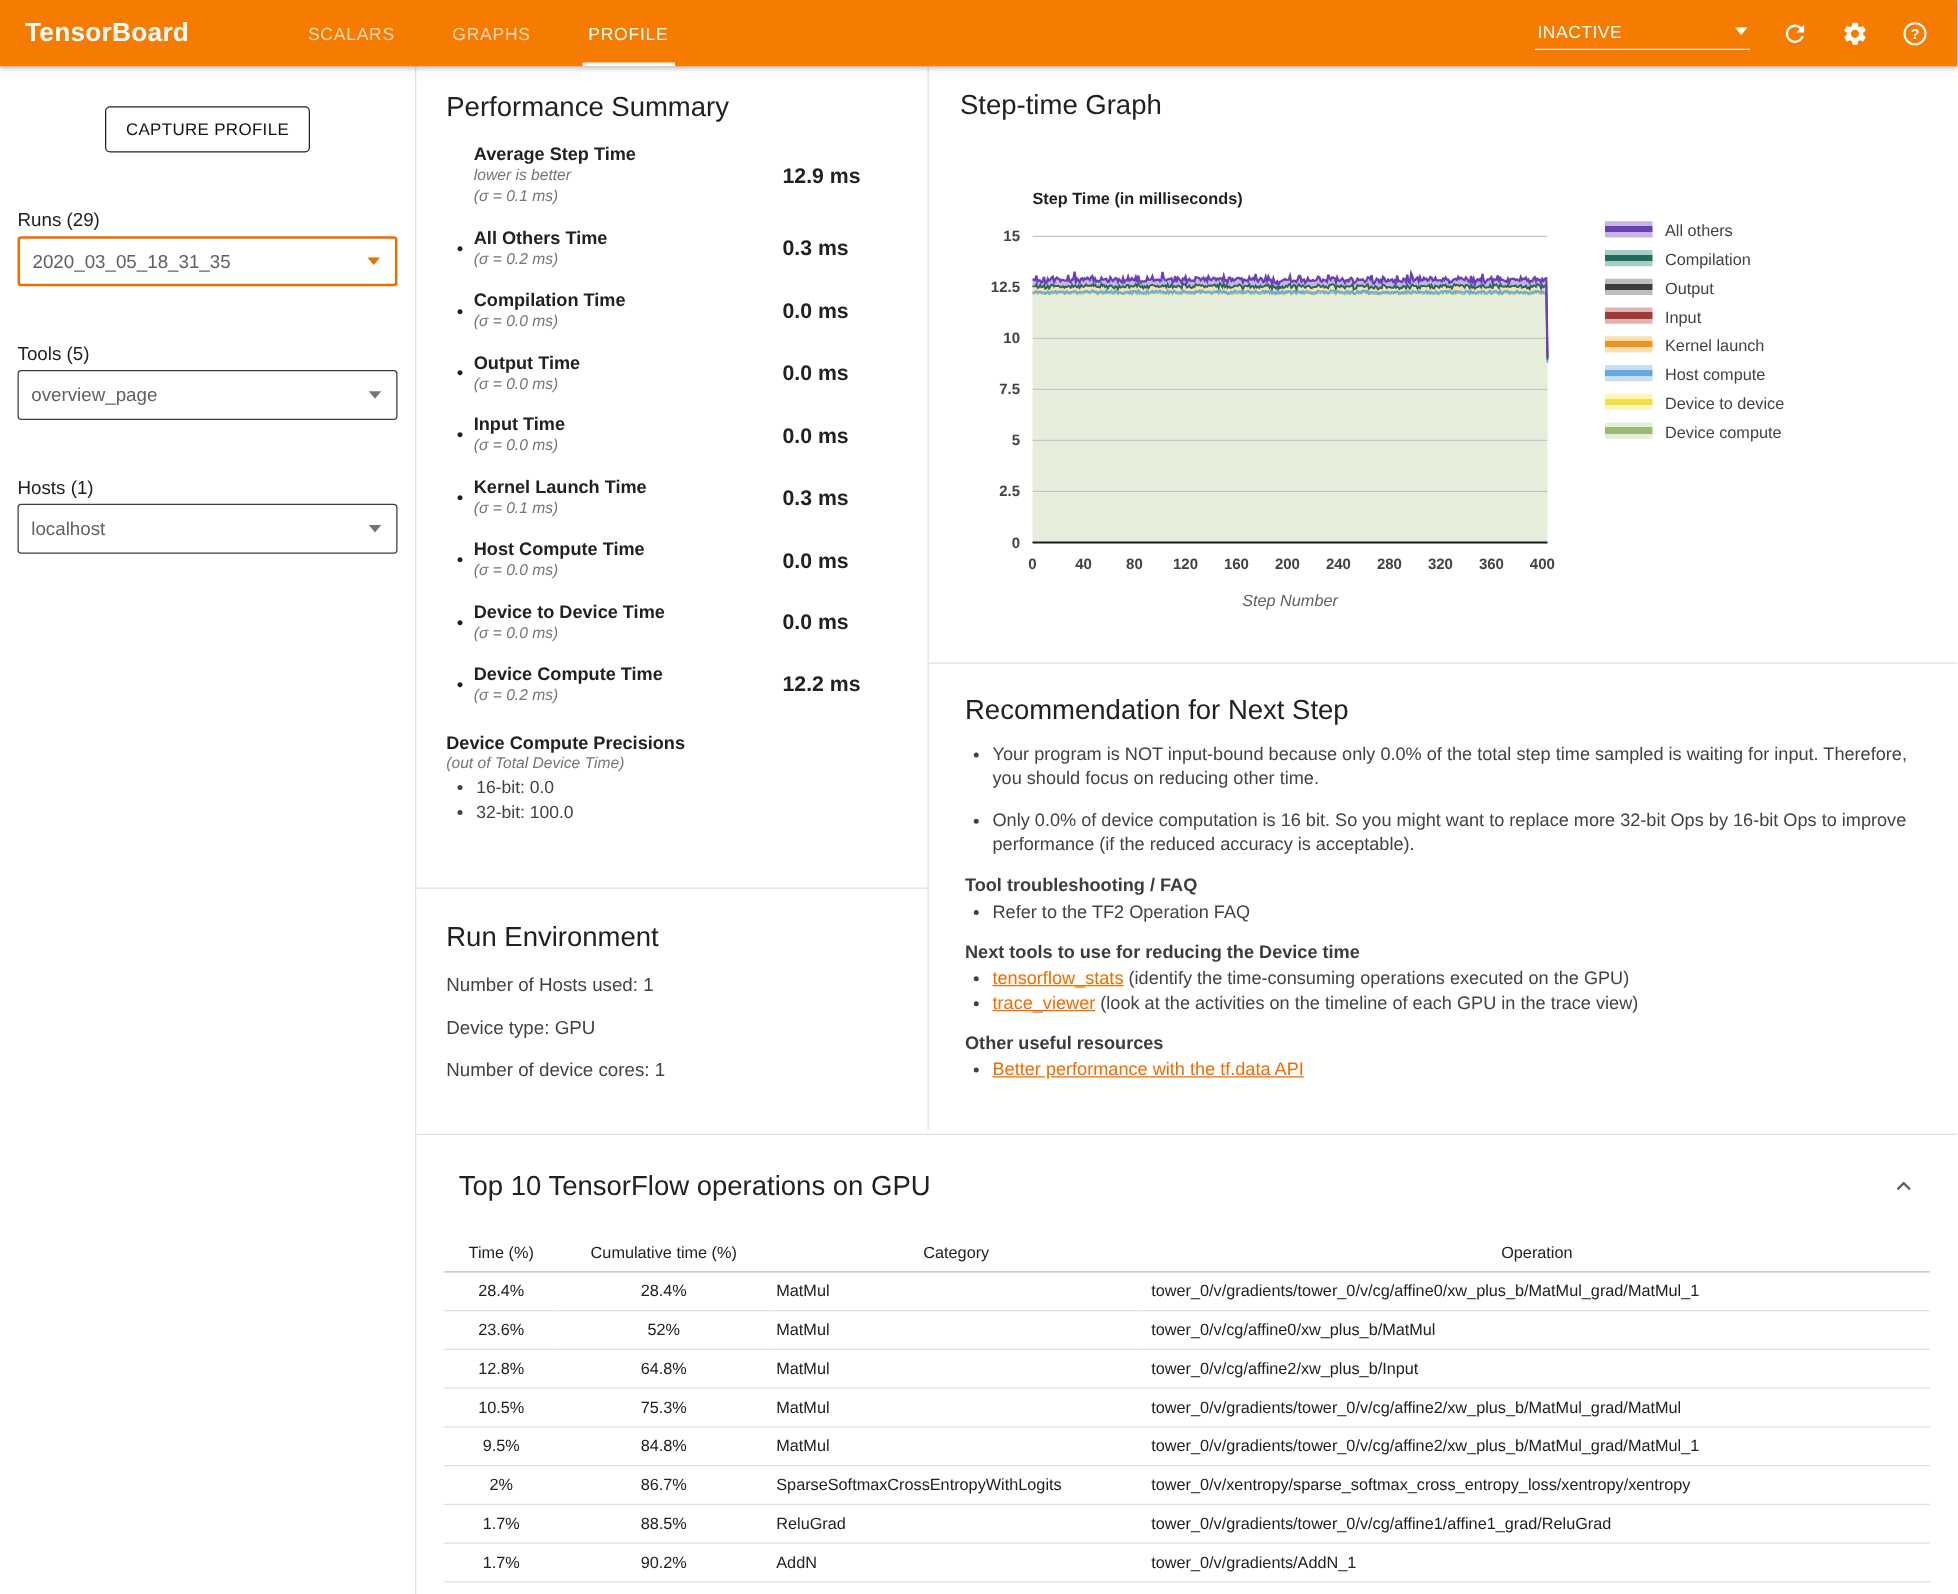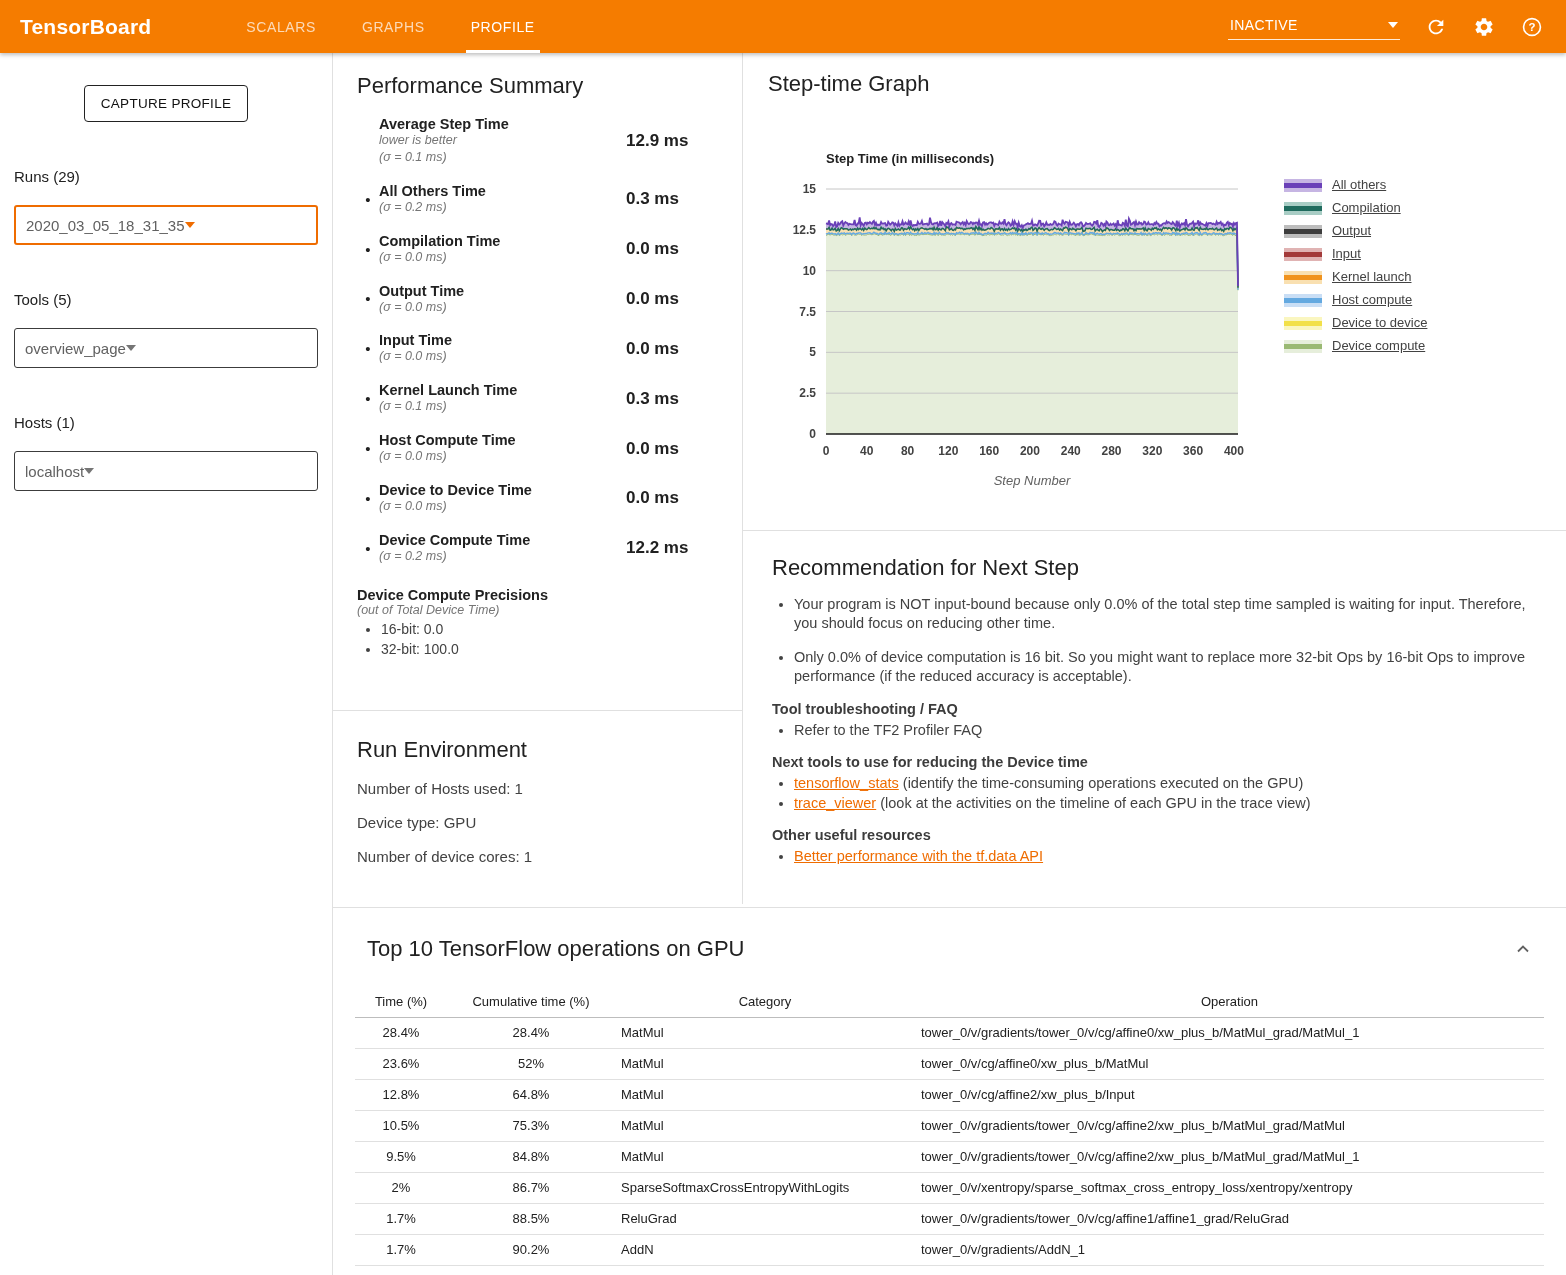--- a/index.html
+++ b/index.html
@@ -34,22 +34,22 @@
   .card-graph { height:478px; border-bottom:1px solid #e0e0e0; padding:18px 0 0 25px; }
   .card-reco { min-height:370px; padding:24px 28px 24px 29px; }
   .card-table { border-top:1px solid #e0e0e0; margin-top:3px; padding:18px 22px 10px 22px; }
 
   
   .capture-btn { display:block; margin:14px auto 12px auto; width:164px; height:37px; background:#fff;
                  border:1px solid #222; border-radius:4px; font-size:13.5px; letter-spacing:.3px; color:#111;
                  font-family:inherit; cursor:pointer; }
   .side-group { margin:0 14px; }
   .side-label { font-size:15px; color:#212121; margin-top:46px; }
-  .select-box { margin-top:20px; height:40px; border:1px solid #3c3c3c; border-radius:3px; display:flex;
-                align-items:center; justify-content:flex-start; padding:0 12px 0 10px; cursor:pointer; background:#fff; }
+  .select-box { margin-top:4px; height:40px; border:1px solid #3c3c3c; border-radius:3px; display:flex;
+                align-items:center; justify-content:space-between; padding:0 12px 0 10px; cursor:pointer; background:#fff; }
   .select-box .val { font-size:15px; color:#616161; }
   .select-box.hl { border:2px solid #ef6c00; }
   .caret-g { width:0; height:0; border-left:5px solid transparent; border-right:5px solid transparent; border-top:6px solid #757575; }
   .select-box.hl .caret-g { border-top-color:#ef6c00; }
 
   
   .sec-title { font-size:22px; color:#212121; font-weight:400; }
   .metric-row { display:flex; align-items:center; margin-top:17px; }
   .metric-bullet { width:22px; text-align:center; font-size:15px; color:#212121; flex-shrink:0; }
   .metric-row.no-bullet .metric-bullet { visibility:hidden; }
@@ -62,21 +62,21 @@
   .prec-list { margin:2px 0 0 24px; }
   .prec-list li { font-size:14px; color:#424242; line-height:20px; }
 
   
   .runenv-line { font-size:15px; color:#424242; margin-top:17px; }
   .card-runenv .sec-title { margin-bottom:3px; }
 
   
   .chart-row { display:flex; margin-top:50px; }
   .legend { margin-left:16px; margin-top:30px; }
-  .legend-item { display:flex; align-items:flex-end; margin-bottom:8px;text-decoration:underline; }
+  .legend-item { display:flex; align-items:flex-start; margin-bottom:8px; }
   .legend-swatch { width:38px; height:13px; margin-right:10px; flex-shrink:0; }
   .legend-label { font-size:13px; color:#424242; white-space:nowrap; }
 
   
   .reco-bullets { margin:14px 0 0 22px; }
   .reco-bullets li { font-size:14.5px; line-height:1.34; color:#424242; margin-bottom:14px; max-width:770px; }
   .reco-sub { font-size:14.5px; font-weight:bold; color:#3c3c3c; margin-top:8px; }
   .reco-ul { margin:3px 0 14px 22px; }
   .reco-ul li { font-size:14.5px; line-height:1.38; color:#424242; }
   a.olink { color:#ef6c00; text-decoration:underline; cursor:pointer; }
@@ -335,21 +335,21 @@
         </div>
 
         <div class="card-reco">
           <div class="sec-title">Recommendation for Next Step</div>
           <ul class="reco-bullets">
               <li>Your program is NOT input-bound because only 0.0% of the total step time sampled is waiting for input. Therefore, you should focus on reducing other time.</li>
               <li>Only 0.0% of device computation is 16 bit. So you might want to replace more 32-bit Ops by 16-bit Ops to improve performance (if the reduced accuracy is acceptable).</li>
             </ul>
           <div class="reco-sub">Tool troubleshooting / FAQ</div>
           <ul class="reco-ul">
-              <li>Refer to the TF2 Profiler FAQ</li>
+              <li>Refer to the TF2 Operation FAQ</li>
             </ul>
           <div class="reco-sub">Next tools to use for reducing the Device time</div>
           <ul class="reco-ul">
               <li><a class="olink">tensorflow_stats</a><span> (identify the time-consuming operations executed on the GPU)</span></li>
               <li><a class="olink">trace_viewer</a><span> (look at the activities on the timeline of each GPU in the trace view)</span></li>
             </ul>
           <div class="reco-sub">Other useful resources</div>
           <ul class="reco-ul">
               <li><a class="olink">Better performance with the tf.data API</a></li>
             </ul>

